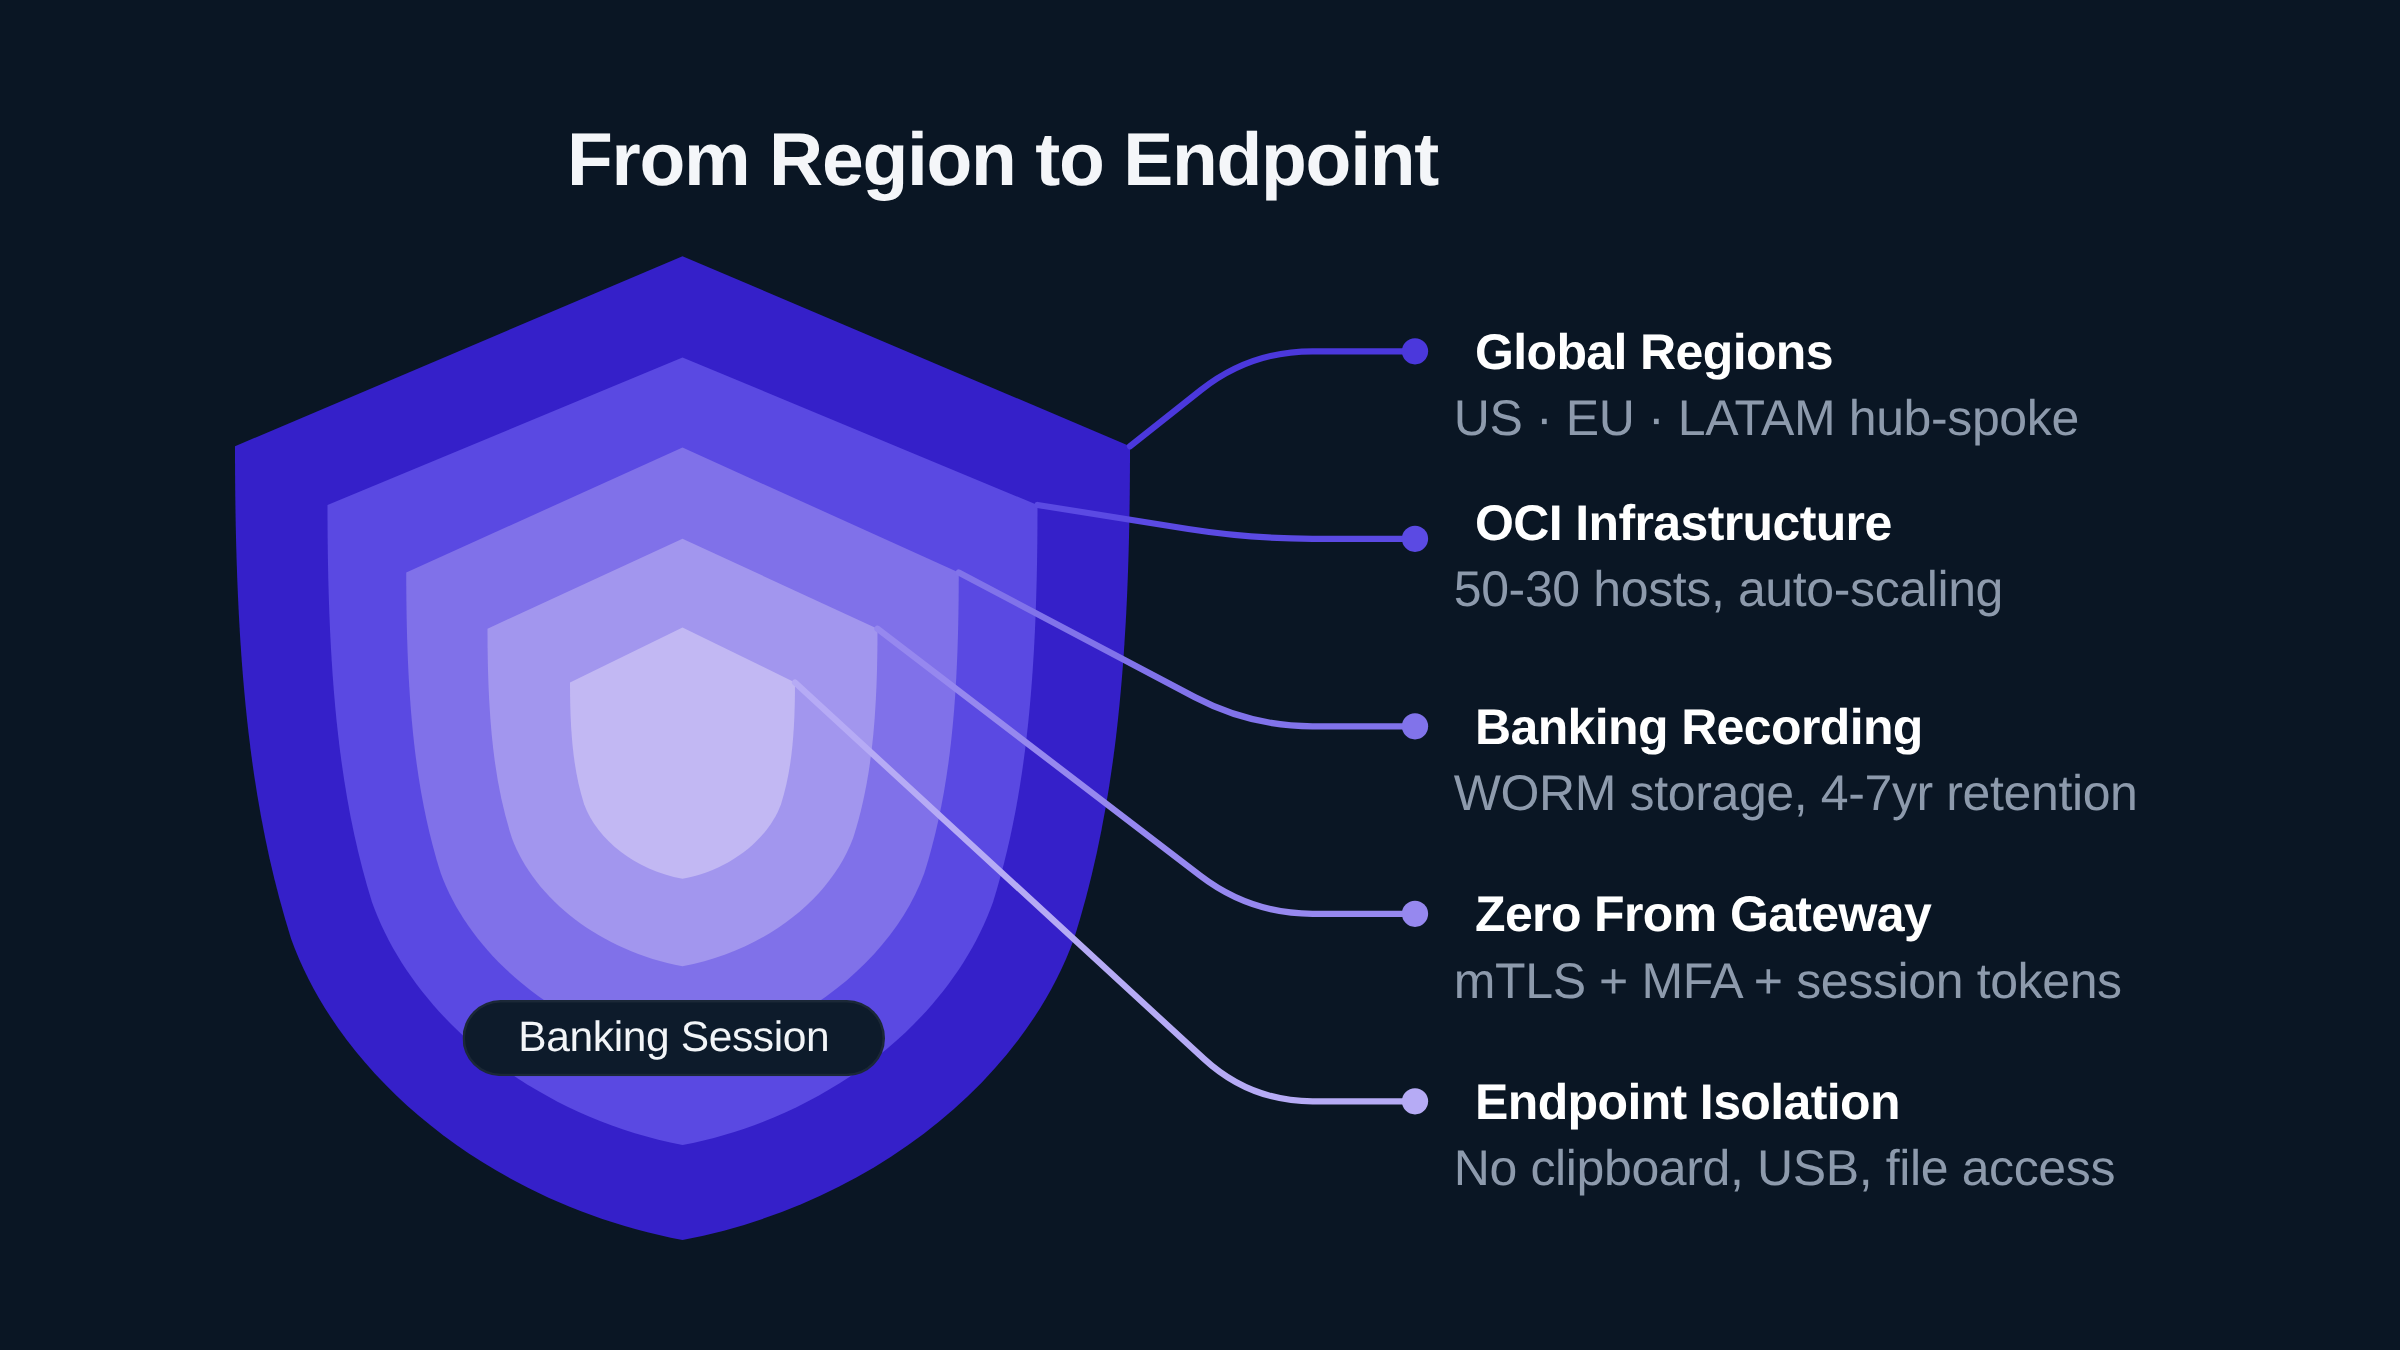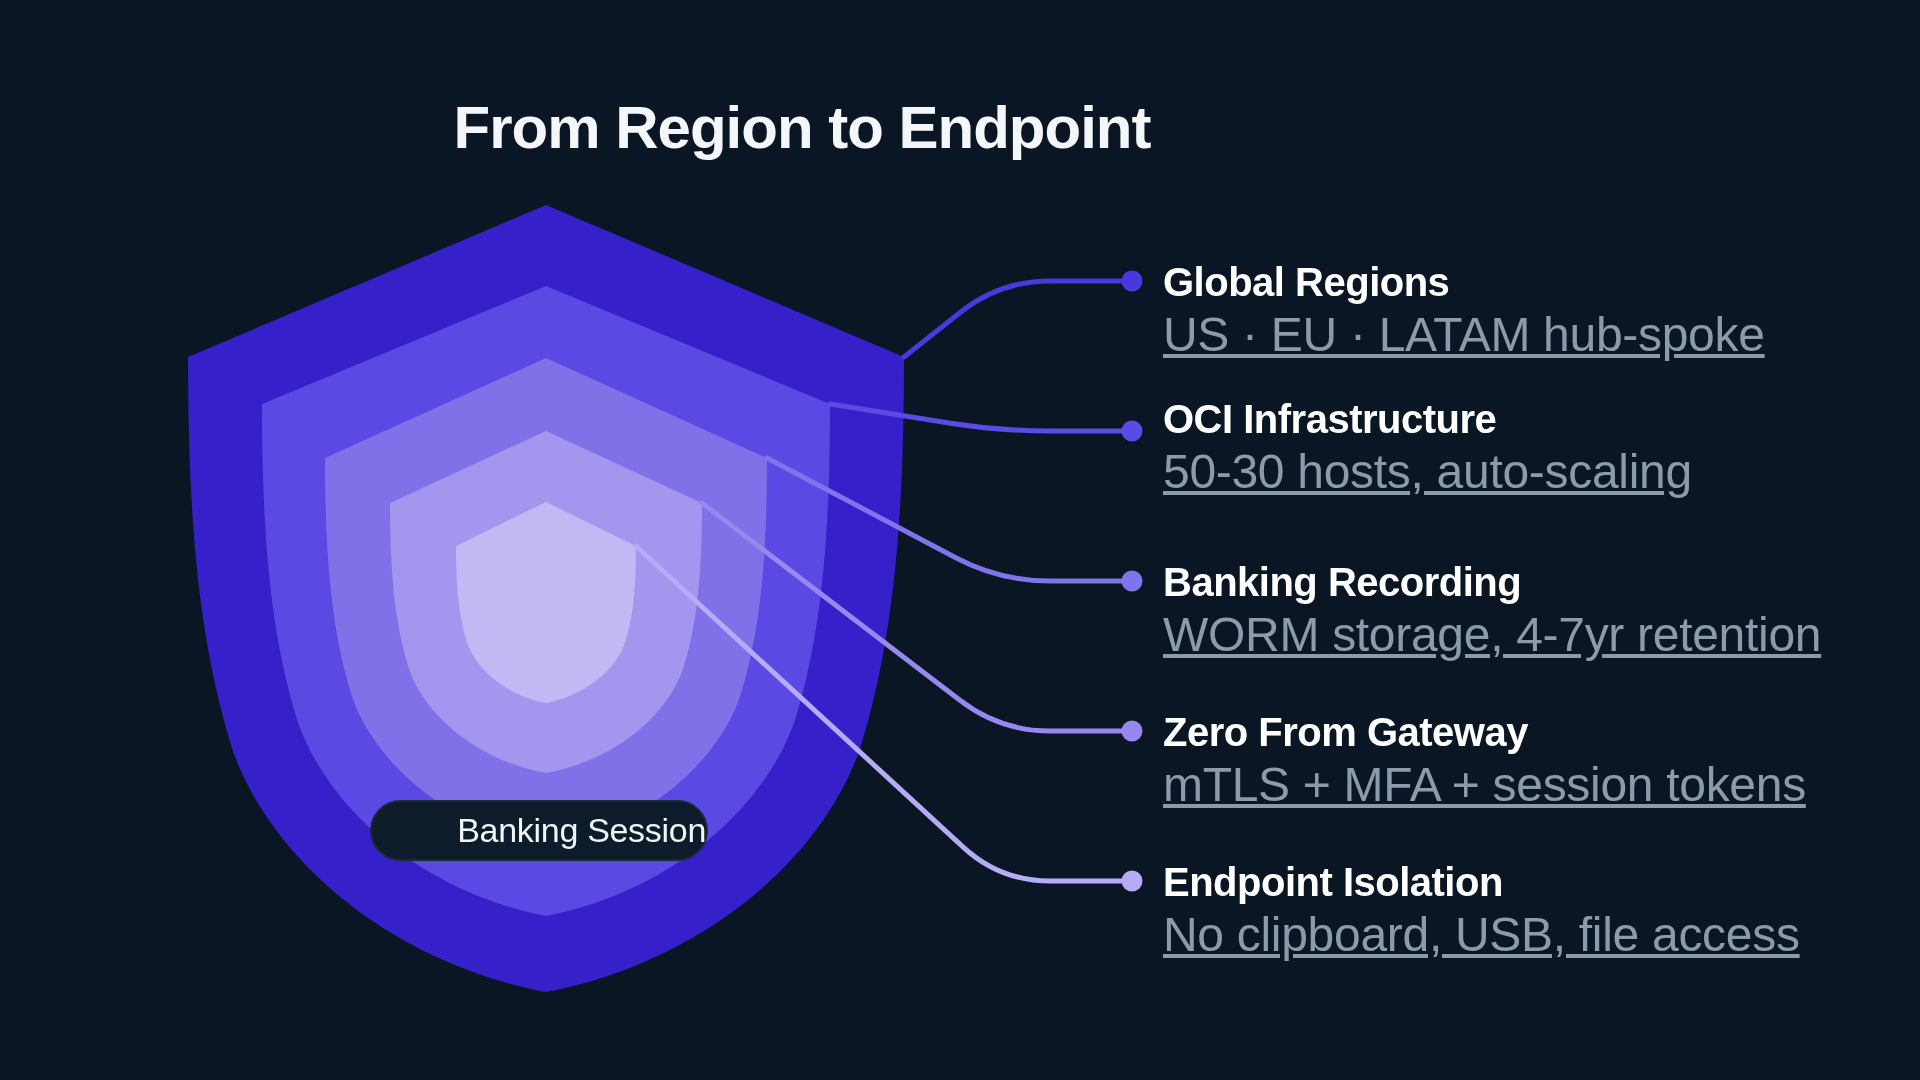--- a/index.html
+++ b/index.html
@@ -15,31 +15,31 @@
   .page-title{
     position:absolute;top:96px;left:0;width:1604px;margin:0;
     text-align:center;font-size:60px;line-height:64px;font-weight:bold;
     letter-spacing:-1px;color:var(--title);
   }
   .diagram{position:absolute;left:0;top:0;width:1920px;height:1080px;}
   .badge{
     position:absolute;left:370px;top:800px;width:338px;height:61px;
     border-radius:31px;background:var(--badge-bg);
     border:2px solid rgba(255,255,255,0.06);box-sizing:border-box;
-    display:flex;align-items:center;justify-content:flex-end;
+    display:flex;align-items:center;justify-content:center;
     color:var(--badge-text);font-size:34px;letter-spacing:-0.3px;
   }
   .callout{position:absolute;left:1163px;width:650px;}
   .callout .t{
     font-size:40px;line-height:50px;font-weight:bold;
-    letter-spacing:-0.5px;color:var(--c-title);white-space:nowrap;
+    letter-spacing:-0.5px;color:var(--c-title);white-space:nowrap;margin-left:17px;
   }
   .callout .s{
-    font-size:48px;line-height:52px;margin-top:2px;
-    letter-spacing:-0.3px;color:var(--c-sub);white-space:nowrap;text-decoration:underline;
+    font-size:40px;line-height:52px;margin-top:2px;
+    letter-spacing:-0.3px;color:var(--c-sub);white-space:nowrap;
   }
 </style>
 </head>
 <body>
 
 <div class="stage">
 
   <h1 class="page-title">From Region to Endpoint</h1>
 
   <svg id="diagram" class="diagram" viewBox="0 0 1920 1080">

